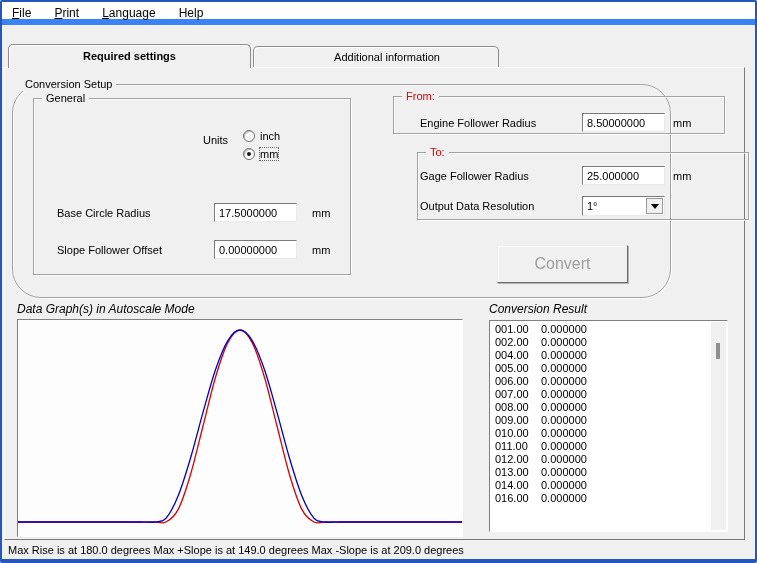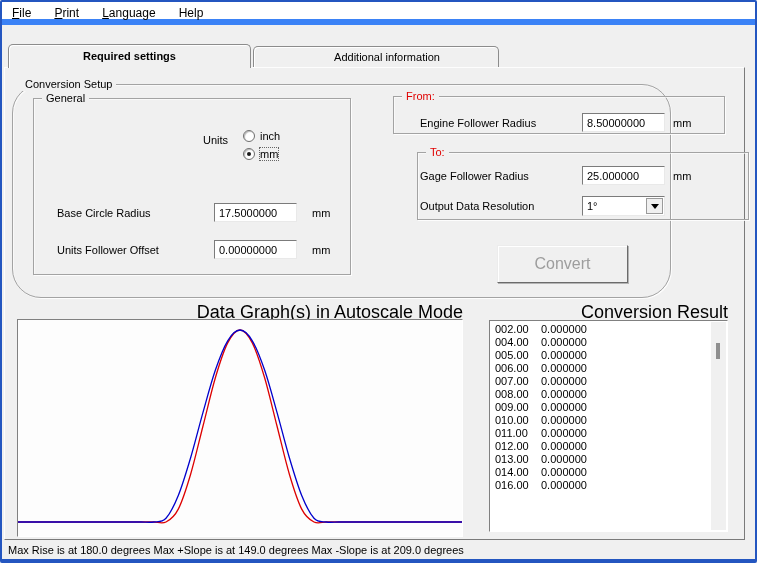--- a/index.html
+++ b/index.html
@@ -41,21 +41,21 @@
   .combo { position:absolute; width:83px; height:20px; background:#fff; border:1px solid; border-color:#7b7b7b #e9e9e9 #e9e9e9 #7b7b7b; z-index:6; display:flex; align-items:center; }
   .combo-value { flex:1; padding-left:4px; }
   .combo-btn { width:17px; height:16px; margin-right:1px; background:#f0f0f0; border:1px solid #9a9a9a; display:flex; align-items:center; justify-content:center; }
   .combo-arrow { width:0; height:0; border:4px solid transparent; border-top:5px solid #000; margin-top:4px; }
 
   
   .btn { position:absolute; background:#f0f0f0; border:1px solid; border-color:#ececec #6b6b6b #6b6b6b #ececec; box-shadow: inset 1px 1px 0 #fff, 1px 1px 0 rgba(0,0,0,.25); text-align:center; z-index:6; font-size:16px; }
   .btn.disabled { color:#9d9d9d; }
 
   
-  .panel-title { position:absolute; text-align:right; z-index:6; font-size:18px; }
+  .panel-title { position:absolute; text-align:left; z-index:6; font-size:12px;font-style:italic; }
   .graph-box { left:17px; top:319px; width:446px; height:218px; background:#fdfdfd; z-index:6; border-color:#808080 #fff #fff #808080; }
   .list-box { left:489px; top:320px; width:239px; height:212px; overflow:hidden; z-index:6; border-color:#808080 #fff #fff #808080; }
   .list-rows { padding:2px 0 0 5px; }
   .list-row { line-height:13px; white-space:pre; }
   .list-row .c0 { display:inline-block; width:46px; }
   .scrollbar { position:absolute; right:1px; top:1px; width:15px; height:208px; background:#f0f0f0; }
   .scroll-thumb { position:absolute; left:5px; top:21px; width:4px; height:16px; background:#8f8f8f; }
 
   .statusbar { position:absolute; left:8px; top:544px; right:6px; z-index:6; font-size:11px; }
 </style>
@@ -91,21 +91,21 @@
   </div>
   <div class="radio-row checked" style="left:243px; top:148px;">
     <span class="radio-circle"></span>
     <span class="radio-label">mm</span>
   </div>
 
   <span class="lbl" style="left:57px; top:207px;">Base Circle Radius</span>
   <input class="sunken" style="left: 214px; top: 203px;" value="17.5000000">
   <span class="lbl" style="left:312px; top:207px;">mm</span>
 
-  <span class="lbl" style="left:57px; top:244px;">Units Follower Offset</span>
+  <span class="lbl" style="left:57px; top:244px;">Slope Follower Offset</span>
   <input class="sunken" style="left: 214px; top: 240px;" value="0.00000000">
   <span class="lbl" style="left:312px; top:244px;">mm</span>
 
   <div class="group" style="left:393px; top:96px; width:332px; height:38px;">
     <span class="group-label red">From:</span>
   </div>
   <span class="lbl" style="left:420px; top:117px;">Engine Follower Radius</span>
   <input class="sunken" style="left: 582px; top: 113px;" value="8.50000000">
   <span class="lbl" style="left:673px; top:117px;">mm</span>
 
@@ -130,20 +130,21 @@
   <div class="sunken graph-box">
     <svg id="graph-svg" width="444" height="216">
         <path d="M0.0,202.0C2.1,202.0 8.2,202.0 12.3,202.0C16.4,202.0 20.6,202.0 24.7,202.0C28.8,202.0 32.9,202.0 37.0,202.0C41.1,202.0 45.2,202.0 49.3,202.0C53.4,202.0 57.6,202.0 61.7,202.0C65.8,202.0 69.9,202.0 74.0,202.0C78.1,202.0 82.2,202.0 86.3,202.0C90.4,202.0 94.6,202.0 98.7,202.0C102.8,202.0 106.9,202.0 111.0,202.0C115.1,202.0 119.2,202.0 123.3,202.0C127.4,202.0 131.6,202.0 135.7,202.0C139.8,202.0 143.9,204.1 148.0,202.0C152.1,199.9 156.2,197.1 160.3,189.1C164.4,181.1 168.6,167.9 172.7,154.0C176.8,140.1 180.9,122.0 185.0,106.0C189.1,90.0 193.2,71.9 197.3,58.0C201.4,44.1 205.6,30.9 209.7,22.9C213.8,14.9 217.9,10.0 222.0,10.0C226.1,10.0 230.2,14.9 234.3,22.9C238.4,30.9 242.6,44.1 246.7,58.0C250.8,71.9 254.9,90.0 259.0,106.0C263.1,122.0 267.2,140.1 271.3,154.0C275.4,167.9 279.6,181.1 283.7,189.1C287.8,197.1 291.9,199.9 296.0,202.0C300.1,204.1 304.2,202.0 308.3,202.0C312.4,202.0 316.6,202.0 320.7,202.0C324.8,202.0 328.9,202.0 333.0,202.0C337.1,202.0 341.2,202.0 345.3,202.0C349.4,202.0 353.6,202.0 357.7,202.0C361.8,202.0 365.9,202.0 370.0,202.0C374.1,202.0 378.2,202.0 382.3,202.0C386.4,202.0 390.6,202.0 394.7,202.0C398.8,202.0 402.9,202.0 407.0,202.0C411.1,202.0 415.2,202.0 419.3,202.0C423.4,202.0 427.6,202.0 431.7,202.0C435.8,202.0 441.9,202.0 444.0,202.0" fill="none" stroke="#dd0000" stroke-width="1.3"></path>
         <path d="M0.0,202.0C2.1,202.0 8.2,202.0 12.3,202.0C16.4,202.0 20.6,202.0 24.7,202.0C28.8,202.0 32.9,202.0 37.0,202.0C41.1,202.0 45.2,202.0 49.3,202.0C53.4,202.0 57.6,202.0 61.7,202.0C65.8,202.0 69.9,202.0 74.0,202.0C78.1,202.0 82.2,202.0 86.3,202.0C90.4,202.0 94.6,202.0 98.7,202.0C102.8,202.0 106.9,202.0 111.0,202.0C115.1,202.0 119.2,202.0 123.3,202.0C127.4,202.0 131.6,202.6 135.7,202.0C139.8,201.4 143.9,202.6 148.0,198.2C152.1,193.7 156.2,185.6 160.3,175.5C164.4,165.4 168.6,151.3 172.7,137.5C176.8,123.6 180.9,106.9 185.0,92.4C189.1,77.8 193.2,62.3 197.3,50.3C201.4,38.4 205.6,27.5 209.7,20.8C213.8,14.0 217.9,10.0 222.0,10.0C226.1,10.0 230.2,14.0 234.3,20.8C238.4,27.5 242.6,38.4 246.7,50.3C250.8,62.3 254.9,77.8 259.0,92.4C263.1,106.9 267.2,123.6 271.3,137.5C275.4,151.3 279.6,165.4 283.7,175.5C287.8,185.6 291.9,193.7 296.0,198.2C300.1,202.6 304.2,201.4 308.3,202.0C312.4,202.6 316.6,202.0 320.7,202.0C324.8,202.0 328.9,202.0 333.0,202.0C337.1,202.0 341.2,202.0 345.3,202.0C349.4,202.0 353.6,202.0 357.7,202.0C361.8,202.0 365.9,202.0 370.0,202.0C374.1,202.0 378.2,202.0 382.3,202.0C386.4,202.0 390.6,202.0 394.7,202.0C398.8,202.0 402.9,202.0 407.0,202.0C411.1,202.0 415.2,202.0 419.3,202.0C423.4,202.0 427.6,202.0 431.7,202.0C435.8,202.0 441.9,202.0 444.0,202.0" fill="none" stroke="#0000cc" stroke-width="1.3"></path>
       </svg>
   </div>
 
   <div class="panel-title" style="left:489px; top:302px; width:239px;">Conversion Result</div>
   <div class="sunken list-box">
     <div class="list-rows">
+        <div class="list-row"><span class="c0">001.00</span><span class="c1">0.000000</span></div>
         <div class="list-row"><span class="c0">002.00</span><span class="c1">0.000000</span></div>
         <div class="list-row"><span class="c0">004.00</span><span class="c1">0.000000</span></div>
         <div class="list-row"><span class="c0">005.00</span><span class="c1">0.000000</span></div>
         <div class="list-row"><span class="c0">006.00</span><span class="c1">0.000000</span></div>
         <div class="list-row"><span class="c0">007.00</span><span class="c1">0.000000</span></div>
         <div class="list-row"><span class="c0">008.00</span><span class="c1">0.000000</span></div>
         <div class="list-row"><span class="c0">009.00</span><span class="c1">0.000000</span></div>
         <div class="list-row"><span class="c0">010.00</span><span class="c1">0.000000</span></div>
         <div class="list-row"><span class="c0">011.00</span><span class="c1">0.000000</span></div>
         <div class="list-row"><span class="c0">012.00</span><span class="c1">0.000000</span></div>

